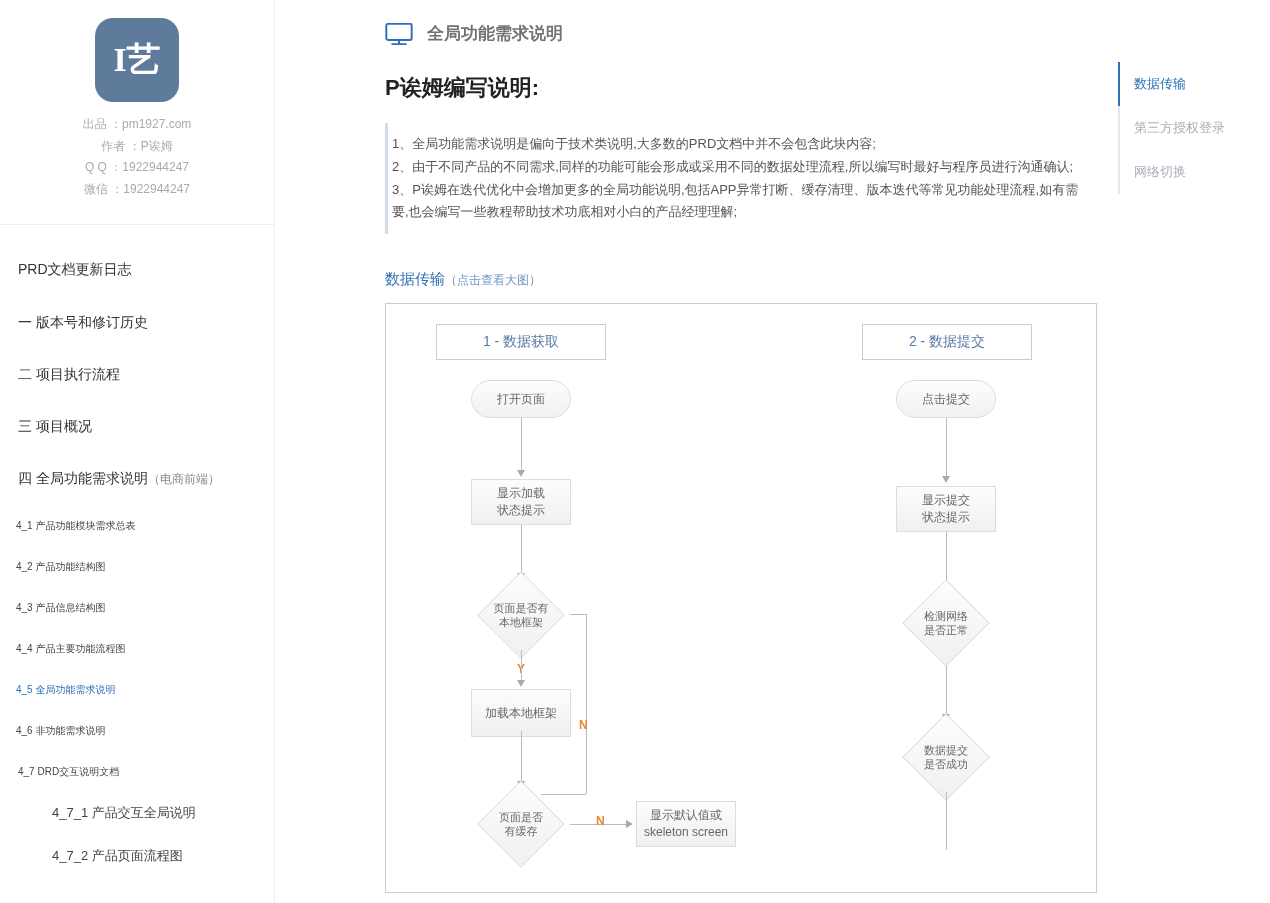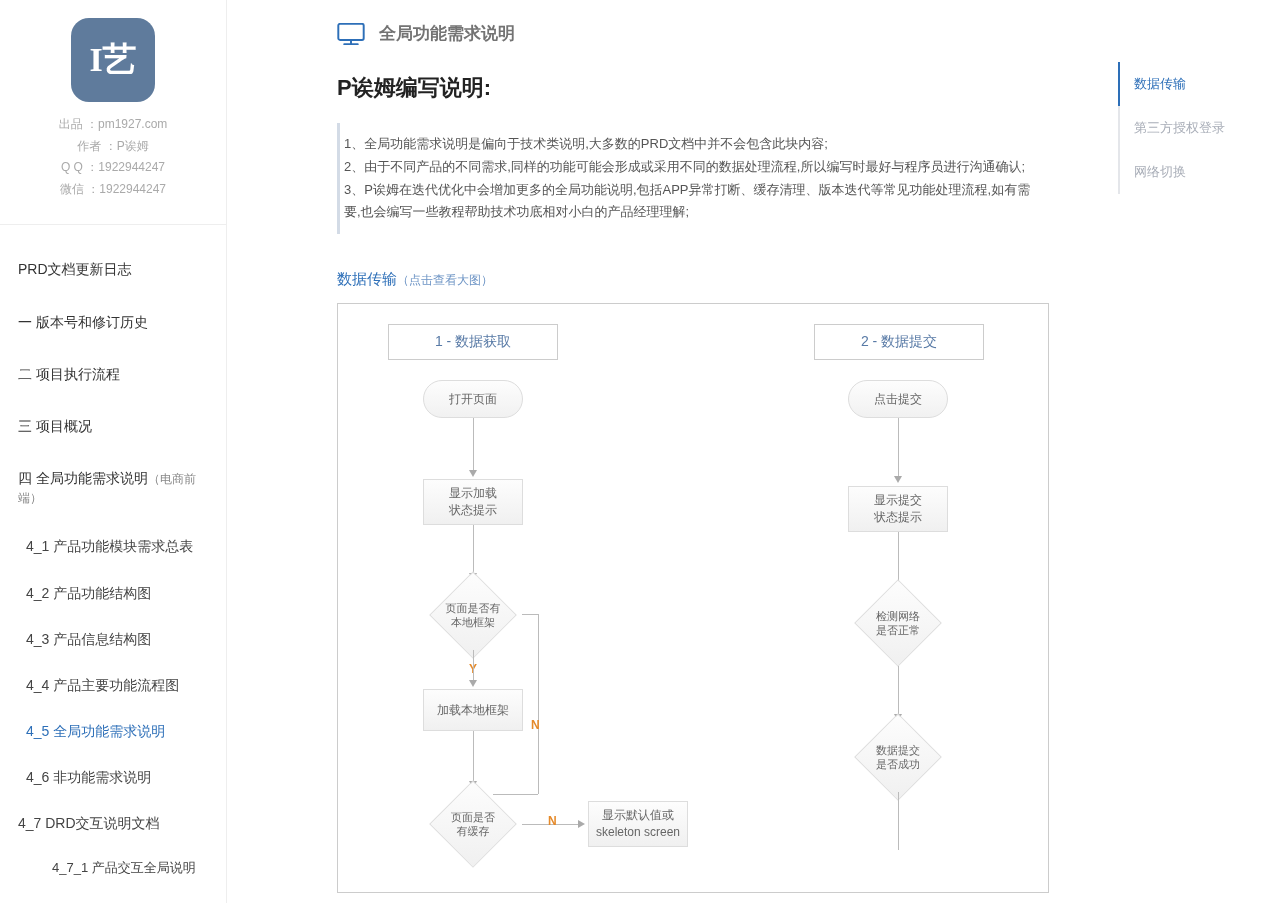--- a/index.html
+++ b/index.html
@@ -7,21 +7,21 @@
     font-family: "Microsoft YaHei", "PingFang SC", sans-serif;
     background: #fff;
     color: #555;
     font-size: 14px;
     overflow: hidden;
   }
   .container { display: flex; width: 1270px; height: 903px; }
 
   
   .sidebar {
-    width: 227px;
+    width: 275px;
     border-right: 1px solid #eee;
     overflow-y: auto;
     padding-bottom: 40px;
   }
   .logo-area { text-align: center; padding: 18px 0 10px; }
   .logo {
     width: 84px; height: 84px;
     background: #5f7b9c;
     border-radius: 18px;
     margin: 0 auto;
@@ -35,21 +35,21 @@
 
   .nav { padding: 0 0 20px; }
   .nav-item {
     display: block;
     padding: 17px 18px;
     color: #333;
     font-size: 14px;
     cursor: pointer;
     line-height: 1.3;
   }
-  .nav-item.sub { padding: 14px 18px 14px 26px; font-size: 14px; color: #444; }
+  .nav-item.sub { padding: 14px 18px 14px 16px; font-size: 10px; color: #444; }
   .nav-item.subsub { padding: 13px 18px 13px 52px; font-size: 13px; color: #444; }
   .nav-item.active { color: #2d6fb8; }
   .nav-item .paren { font-size: 12px; color: #888; }
 
   
   .main {
     flex: 1;
     overflow-y: auto;
     padding: 22px 0 0 110px;
     position: relative;
@@ -101,21 +101,21 @@
   }
   .node.b { left: 510px; }
   .rounded {
     background: linear-gradient(#fdfdfd,#f1f1f1);
     border: 1px solid #ddd; border-radius: 20px;
     height: 38px;
   }
   .rect {
     background: linear-gradient(#fdfdfd,#f0f0f0);
     border: 1px solid #ddd;
-    height: 42px;
+    height: 48px;
   }
   .rect.tall { height: 46px; }
   .diamond-wrap { width: 100px; height: 70px; }
   .diamond {
     position: absolute; left: 50%; top: 50%;
     width: 62px; height: 62px;
     background: linear-gradient(135deg,#fdfdfd,#f0f0f0);
     border: 1px solid #ddd;
     transform: translate(-50%,-50%) rotate(45deg);
   }

